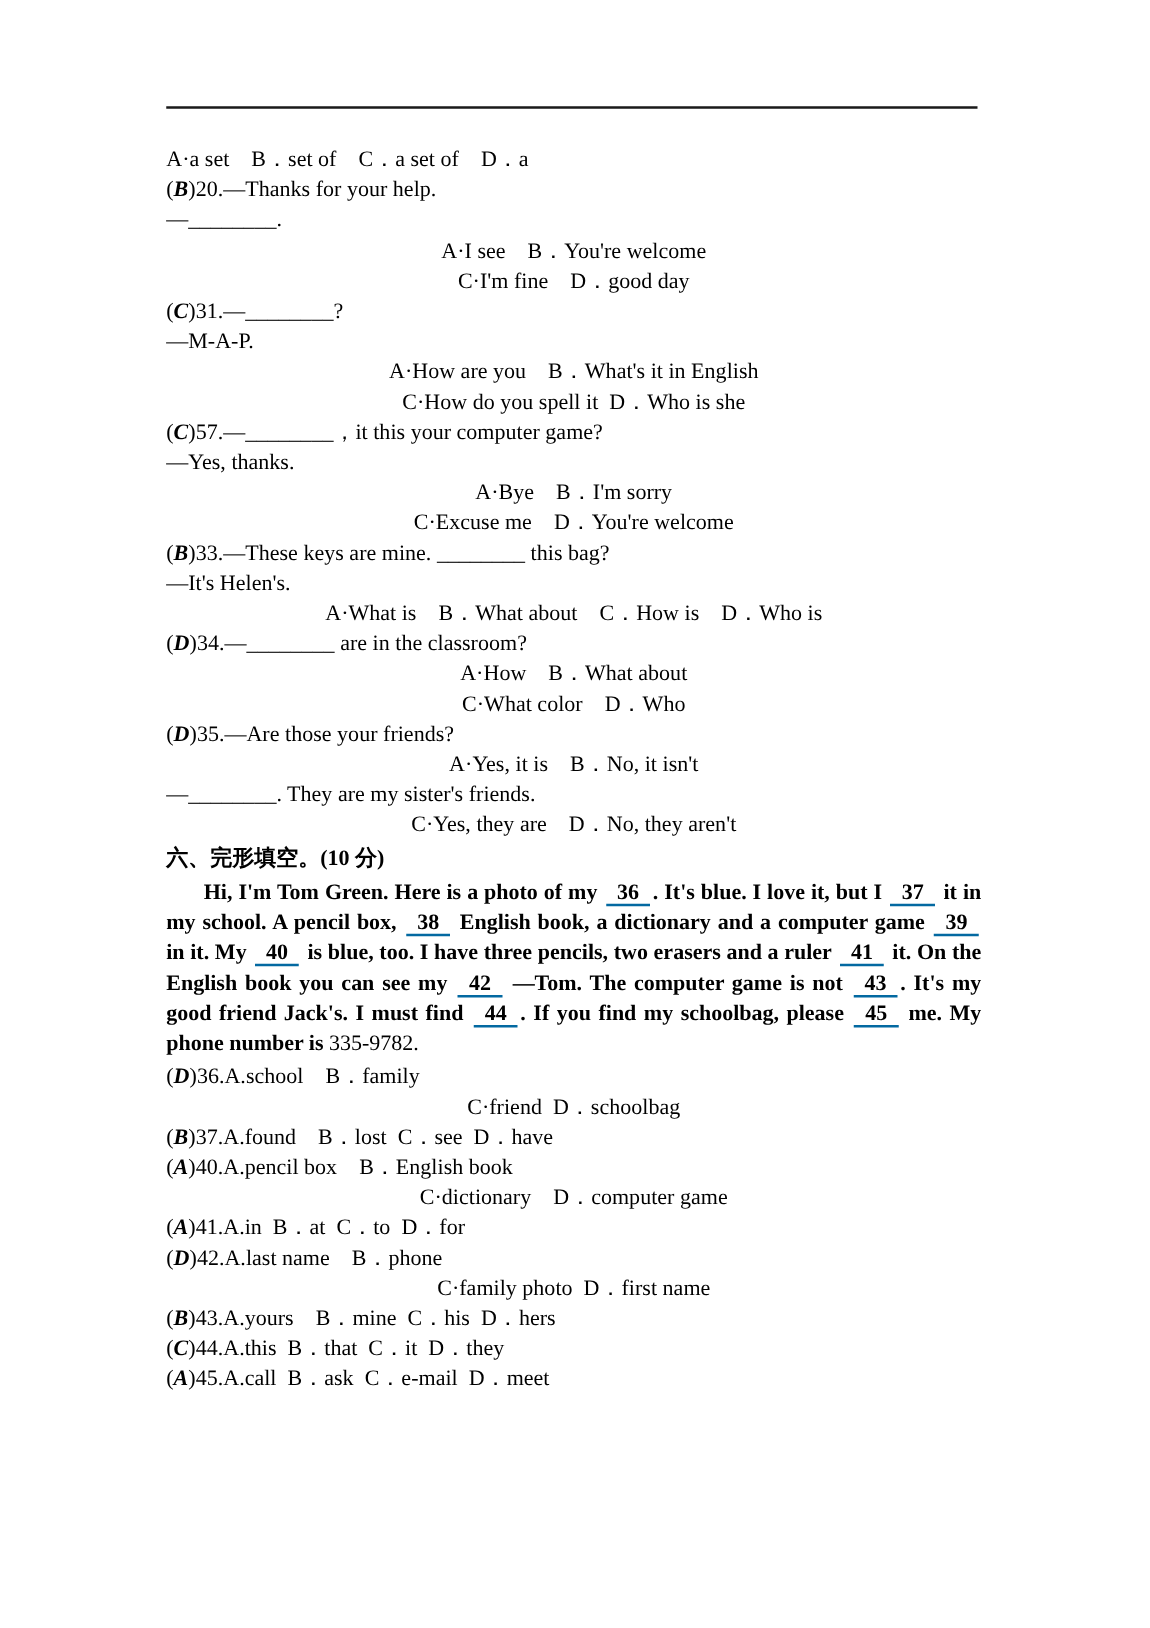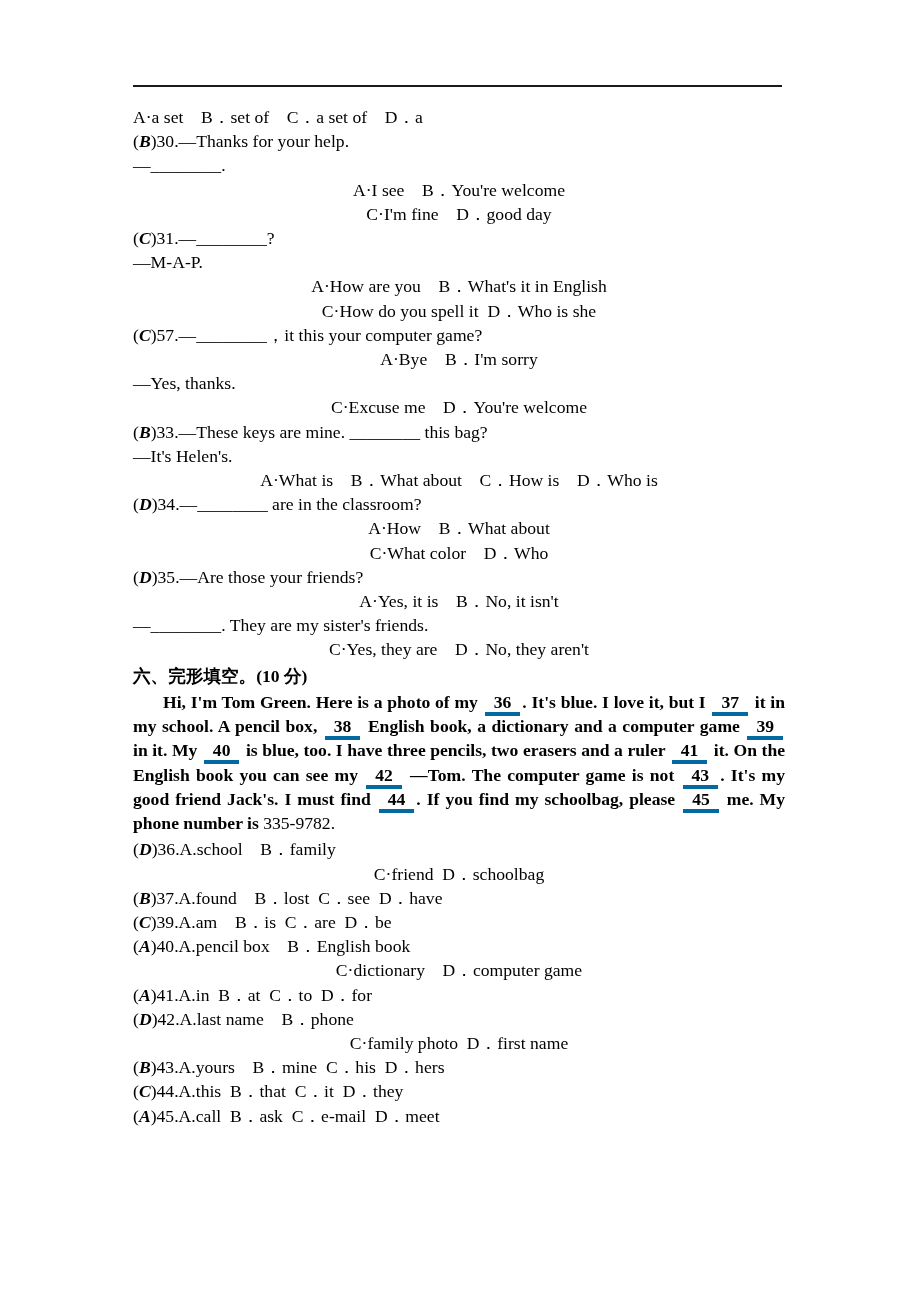--- a/index.html
+++ b/index.html
@@ -25,21 +25,21 @@
     position: absolute;
     left: 133px;
     top: 85px;
     width: 649px;
     height: 0;
     border-top: 2px solid #1a1a1a;
   }
   .content {
     position: absolute;
     left: 133px;
-    top: 105px;
+    top: 115px;
     width: 652px;
   }
   .line {
     font-size: 17.6px;
     line-height: 24.2px;
     white-space: pre-wrap;
     letter-spacing: 0.02px;
   }
   .opt-line {
     padding-left: 29px;
@@ -75,21 +75,21 @@
     line-height: 24.3px;
     font-weight: bold;
     text-align: justify;
     text-justify: inter-word;
     text-indent: 30px;
     margin-top: 1px;
     margin-bottom: 1px;
   }
   .cloze .num {
     font-weight: bold;
-    border-bottom: 4px solid #0369a1;
+    border-bottom: 2px solid #0369a1;
     padding: 0 9px;
     margin: 0 2px;
   }
   .cloze .nonbold {
     font-weight: normal;
   }
   .qlist {
     margin-top: 2px;
   }
 </style>
@@ -99,33 +99,33 @@
 <div class="page">
 
   <div class="rule"></div>
 
   <div class="content">
 
     <div class="line plain-line">A·a set B．set of C．a set of D．a</div>
 
     <div>
 
-      <div class="line plain-line"><span>(<span class="ans">B</span></span><span>)30.—Thanks for your help.</span></div>
+      <div class="line plain-line"><span>(<span class="ans">B</span></span><span>)20.—Thanks for your help.</span></div>
       <div class="line plain-line">—________.</div>
       <div class="line opt-line">A·I see B．You're welcome</div>
       <div class="line opt-line">C·I'm fine D．good day</div>
 
       <div class="line plain-line"><span>(<span class="ans">C</span></span><span>)31.—________?</span></div>
       <div class="line plain-line">—M-A-P.</div>
       <div class="line opt-line">A·How are you B．What's it in English</div>
       <div class="line opt-line">C·How do you spell it D．Who is she</div>
 
       <div class="line plain-line"><span>(<span class="ans">C</span></span><span>)57.—________，it this your computer game?</span></div>
+      <div class="line plain-line">—Yes, thanks.</div>
       <div class="line opt-line">A·Bye B．I'm sorry</div>
-      <div class="line plain-line">—Yes, thanks.</div>
       <div class="line opt-line">C·Excuse me D．You're welcome</div>
 
       <div class="line plain-line"><span>(<span class="ans">B</span></span><span>)33.—These keys are mine. ________ this bag?</span></div>
       <div class="line plain-line">—It's Helen's.</div>
       <div class="line opt-line">A·What is B．What about C．How is D．Who is</div>
 
       <div class="line plain-line"><span>(<span class="ans">D</span></span><span>)34.—________ are in the classroom?</span></div>
       <div class="line opt-line">A·How B．What about</div>
       <div class="line opt-line">C·What color D．Who</div>
 
@@ -141,21 +141,20 @@
     <div class="cloze" id="cloze-passage"><span>Hi, I'm Tom Green. Here is a photo of my </span><span class="num">36</span><span>. It's blue. I love it, but I </span><span class="num">37</span><span> it in my school. A pencil box, </span><span class="num">38</span><span> English book, a dictionary and a computer game </span><span class="num">39</span><span> in it. My </span><span class="num">40</span><span> is blue, too. I have three pencils, two erasers and a ruler </span><span class="num">41</span><span> it. On the English book you can see my </span><span class="num">42</span><span> —Tom. The computer game is not </span><span class="num">43</span><span>. It's my good friend Jack's. I must find </span><span class="num">44</span><span>. If you find my schoolbag, please </span><span class="num">45</span><span> me. My phone number is </span><span class="nonbold">335-9782.</span></div>
 
     <div class="qlist">
 
       <div class="line plain-line"><span>(<span class="ans">D</span></span><span>)36.A.school B．family</span></div>
       <div class="line opt-line">C·friend D．schoolbag</div>
 
       <div class="line plain-line"><span>(<span class="ans">B</span></span><span>)37.A.found B．lost C．see D．have</span></div>
 
 
-      <div class="line plain-line"><span>(<span class="ans">C</span></span><span>)39.A.am B．is C．are D．be</span></div>
 
       <div class="line plain-line"><span>(<span class="ans">A</span></span><span>)40.A.pencil box B．English book</span></div>
       <div class="line opt-line">C·dictionary D．computer game</div>
 
       <div class="line plain-line"><span>(<span class="ans">A</span></span><span>)41.A.in B．at C．to D．for</span></div>
 
       <div class="line plain-line"><span>(<span class="ans">D</span></span><span>)42.A.last name B．phone</span></div>
       <div class="line opt-line">C·family photo D．first name</div>
 
       <div class="line plain-line"><span>(<span class="ans">B</span></span><span>)43.A.yours B．mine C．his D．hers</span></div>

